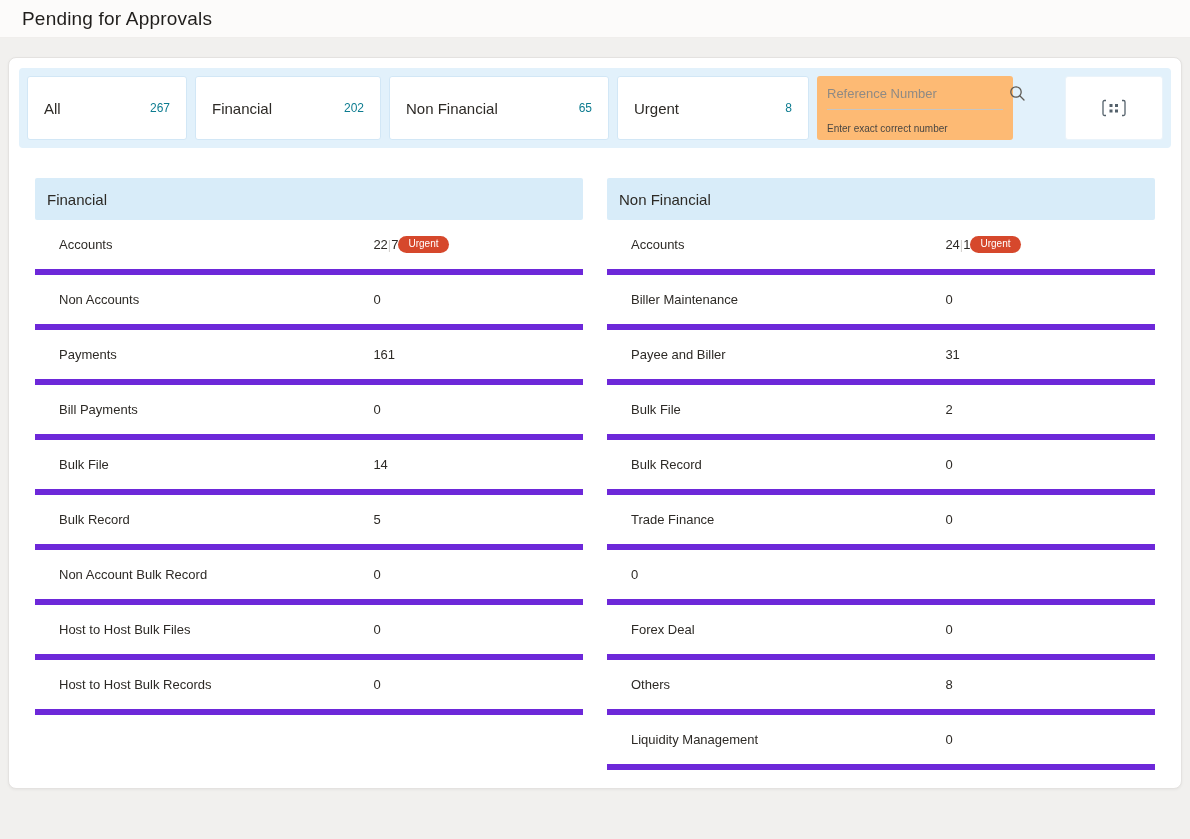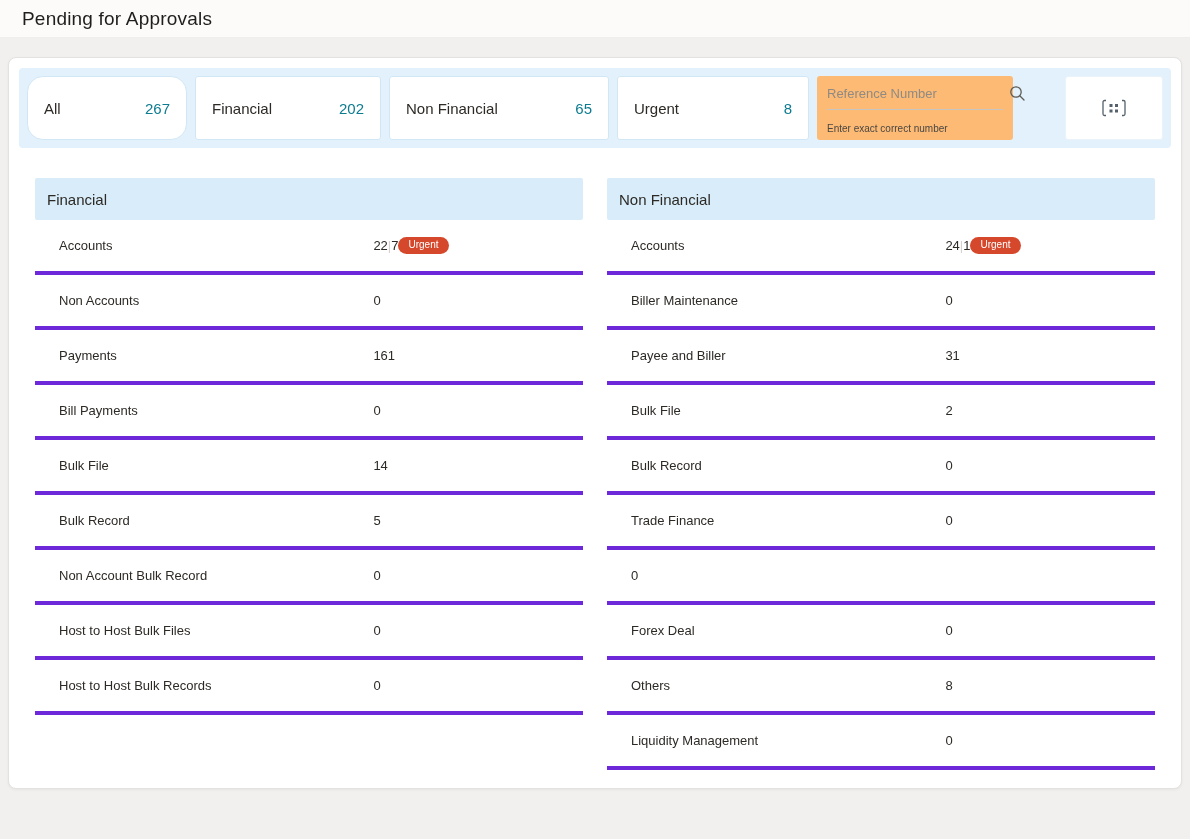--- a/index.html
+++ b/index.html
@@ -49,22 +49,22 @@
     border: 1px solid #d2e7f6;
     border-radius: 3px;
     display: flex;
     align-items: center;
     justify-content: space-between;
     padding: 0 16px;
     cursor: pointer;
     flex: 0 0 auto;
   }
   .filter-tab .tab-label { font-size: 15px; color: #2d2a26; }
-  .filter-tab .tab-count { font-size: 15px; color: #0d7c90; margin-left: 18px; }
-  .tab-w0 { width: 160px; border-radius: 16px; }
+  .filter-tab .tab-count { font-size: 12px; color: #0d7c90; margin-left: 18px; }
+  .tab-w0 { width: 160px; }
   .tab-w1 { width: 186px; }
   .tab-w2 { width: 220px; }
   .tab-w3 { width: 192px; }
   .search-box {
     width: 196px;
     background: #fdba74;
     border-radius: 3px;
     padding: 9px 10px 6px 10px;
     display: flex;
     flex-direction: column;
@@ -120,21 +120,21 @@
     padding: 0 12px;
     font-size: 15px;
     color: #2d2a26;
     border-radius: 2px;
   }
   .panel-rows { }
   .panel-row {
     display: flex;
     align-items: center;
     height: 55px;
-    border-bottom: 4px solid #6d28d9;
+    border-bottom: 6px solid #6d28d9;
     padding-left: 24px;
     cursor: pointer;
   }
   .row-label {
     width: 60%;
     font-size: 13px;
     color: #2d2a26;
     padding-right: 10px;
   }
   .row-counts {

